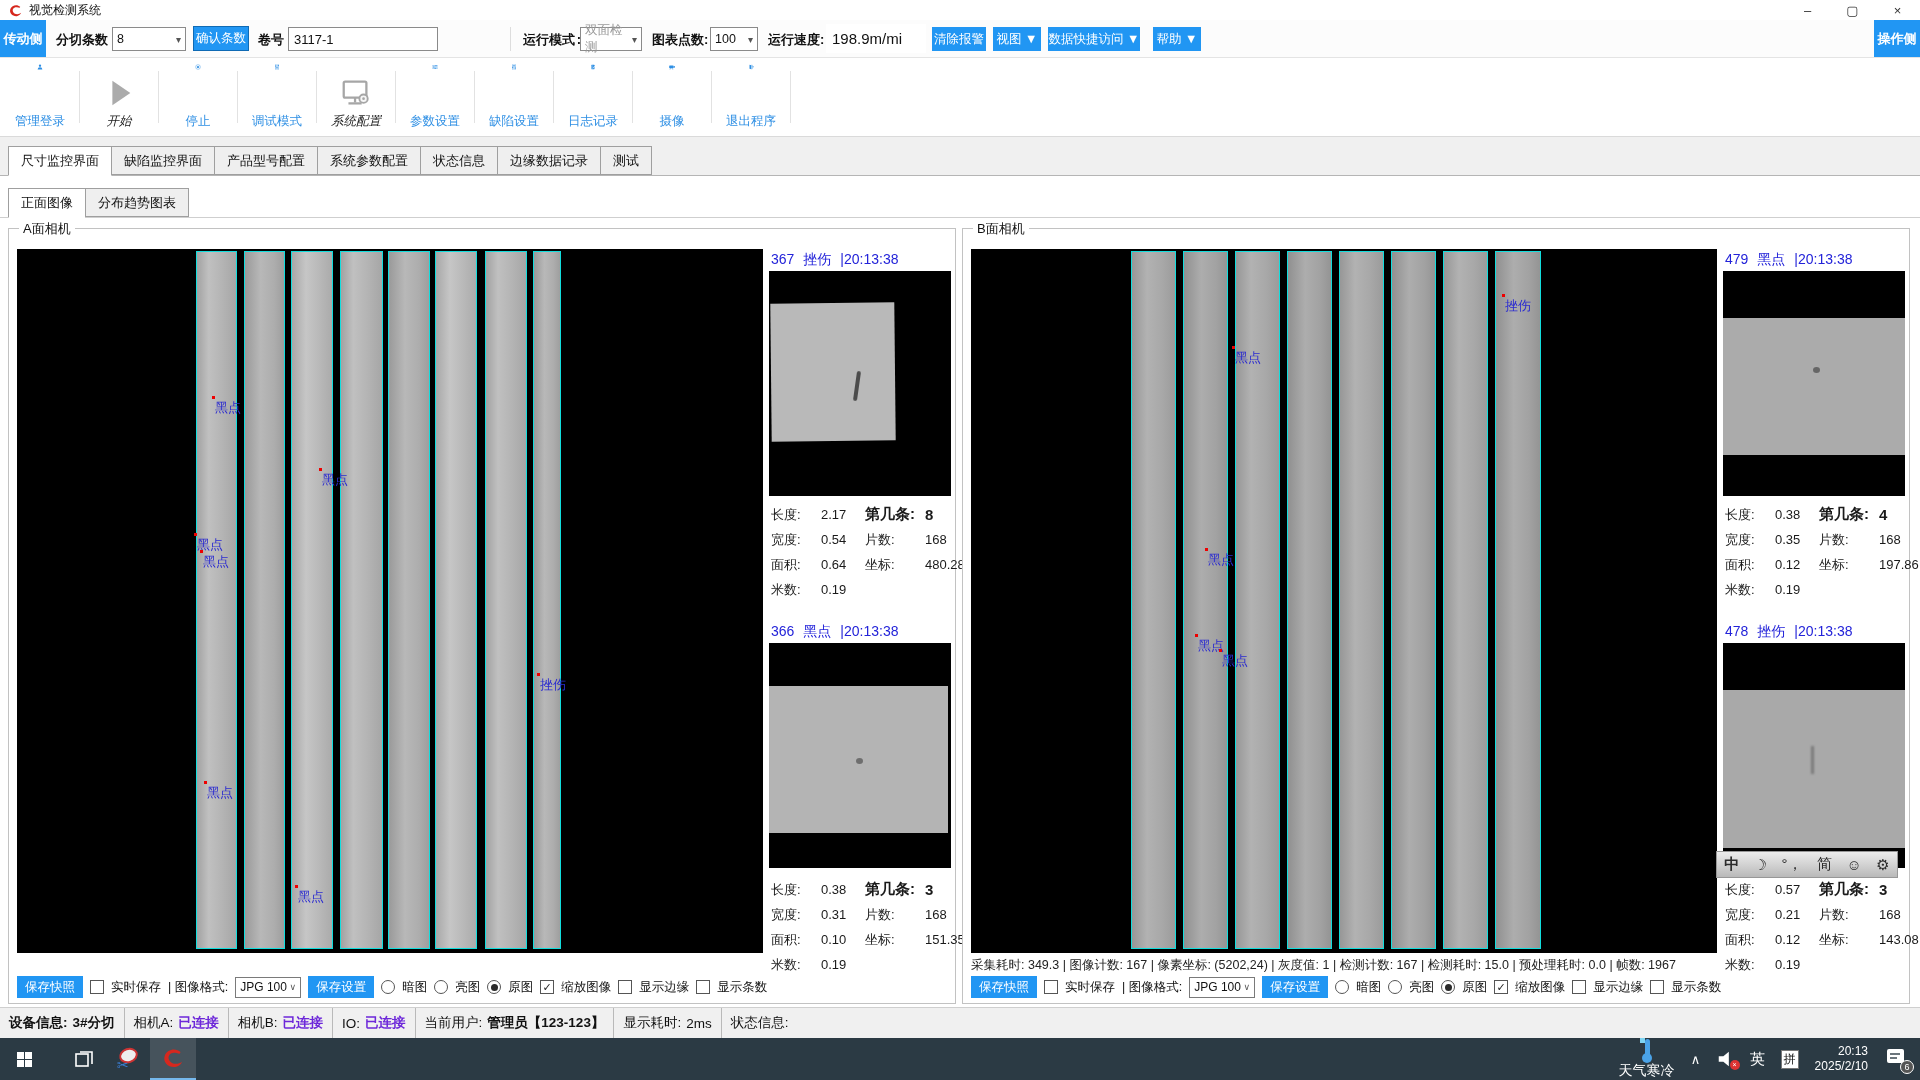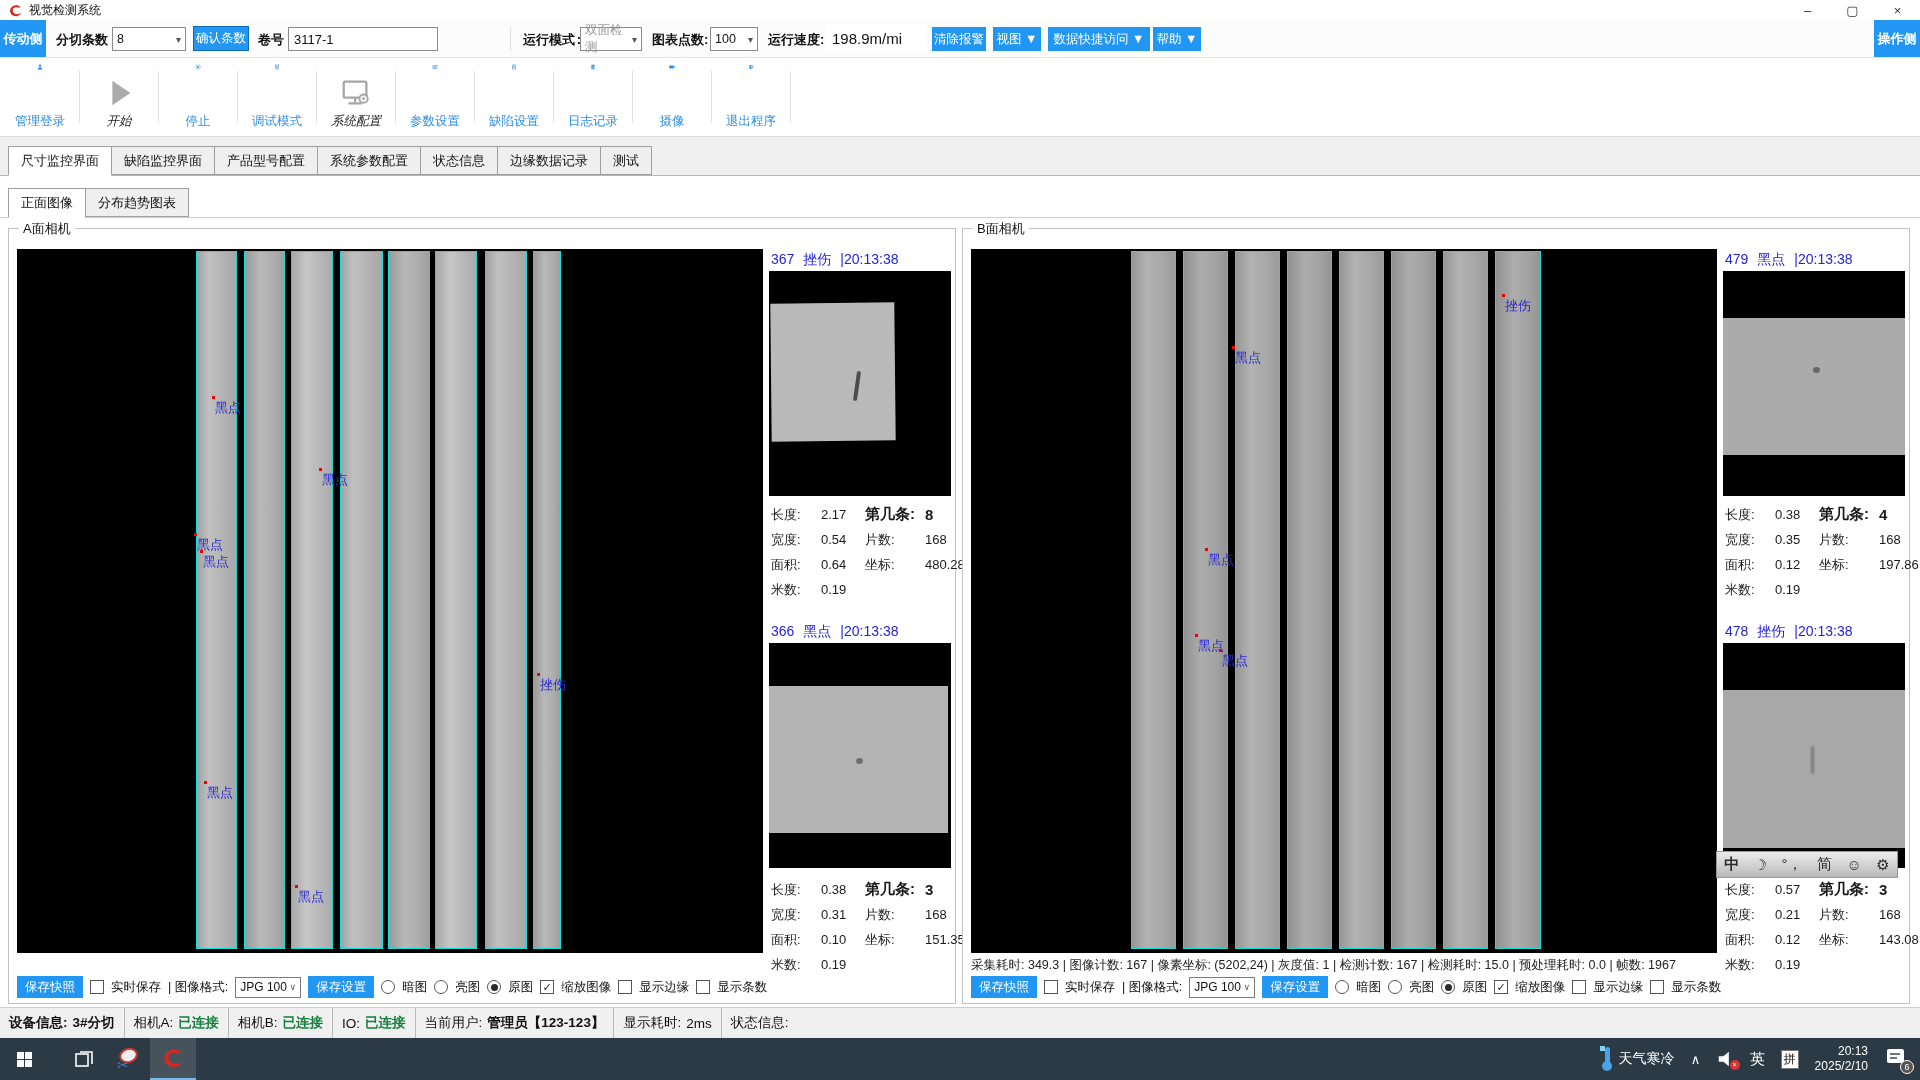--- a/index.html
+++ b/index.html
@@ -53,21 +53,21 @@
 
 .infoline{position:absolute;left:8px;top:728px;width:934px;font-size:12.5px;color:#222;white-space:nowrap;}
 .ctrlrow{position:absolute;left:8px;top:746px;width:934px;height:24px;display:flex;align-items:center;gap:7px;font-size:12.5px;white-space:nowrap;}
 .cb{width:14px;height:14px;border:1px solid #555;background:#fff;display:inline-flex;align-items:center;justify-content:center;font-size:11px;color:#222;flex:0 0 auto;}
 .rad{width:14px;height:14px;border:1px solid #555;border-radius:50%;background:#fff;display:inline-flex;align-items:center;justify-content:center;flex:0 0 auto;}
 .rad.sel::after{content:"";width:7px;height:7px;border-radius:50%;background:#2a2a2a;}
 .sel2{background:#fff;border:1px solid #7a7a7a;height:21px;display:flex;align-items:center;justify-content:space-between;padding:0 4px;width:66px;font-size:12px;}
 
 #statusbar{left:0;top:1007px;width:1920px;height:31px;background:#f0f0f0;border-top:1px solid #cfcfcf;display:flex;align-items:stretch;font-size:13.5px;}
 .stitem{display:flex;align-items:center;padding:0 9px;border-right:1px solid #b9b9b9;gap:5px;white-space:nowrap;}
-.green{color:#15803d;font-weight:bold;}
+.green{color:#6d28d9;font-weight:bold;}
 
 #taskbar{left:0;top:1038px;width:1920px;height:42px;background:#2b3a44;display:flex;align-items:center;color:#fff;}
 .tbcell{height:42px;display:flex;align-items:center;justify-content:center;}
 .tbactive{background:rgba(255,255,255,.13);border-bottom:2px solid #76b9ed;}
 .winlogo{display:grid;grid-template-columns:7px 7px;grid-template-rows:7px 7px;gap:1px;}
 .winlogo span{background:#fff;}
 
 #imebar{left:1716px;top:851px;width:182px;height:27px;background:linear-gradient(#ececec,#b9b9b9);border:1px solid #979797;display:flex;align-items:center;justify-content:space-around;font-size:15px;color:#2c2c2c;z-index:50;}
 .imebox{border:1px solid #777;background:#fff;font-size:12px;padding:0 2px;}
 svg{display:block;}
@@ -107,21 +107,21 @@
     </div>
     <div class="abs tlabel" style="left:652px;top:11px;">图表点数:</div>
     <div class="abs dd" style="left:710px;top:7px;width:48px;">
       <span>100</span>
         <span class="arr">▾</span>
     </div>
     <div class="abs tlabel" style="left:768px;top:11px;">运行速度:</div>
     <div class="abs" style="left:826px;top:4px;width:100px;height:29px;background:#fff;display:flex;align-items:center;padding-left:6px;font-size:15px;">198.9m/mi</div>
     <div class="abs bbtn" style="left:932px;top:7px;width:54px;height:24px;">清除报警</div>
     <div class="abs bbtn" style="left:993px;top:7px;width:48px;height:24px;">视图 ▼</div>
-    <div class="abs bbtn" style="left:1048px;top:7px;width:102px;height:24px;">数据快捷访问 ▼</div>
+    <div class="abs bbtn" style="left:1048px;top:7px;width:92px;height:24px;">数据快捷访问 ▼</div>
     <div class="abs bbtn" style="left:1153px;top:7px;width:48px;height:24px;">帮助 ▼</div>
     <div class="abs bbtn" style="right:0;top:0;width:46px;height:37px;font-weight:bold;font-size:13px;">操作侧</div>
   </div>
 
   <div id="iconbar" class="abs">
     <div class="icnitem blue">
       <svg width="34" height="34" viewBox="0 0 36 36">
           <circle cx="18" cy="10.5" r="7" fill="#2e8fe4"></circle>
           <path d="M4 33 Q4 20 18 20 Q32 20 32 33 Z" fill="#2e8fe4"></path>
         </svg>
@@ -495,21 +495,21 @@
         <span style="position:absolute;left:0;bottom:-3px;color:#3a7fd5;font-size:14px;">✂</span>
       </span>
     </div>
     <div class="tbcell tbactive" style="width:46px;">
       <svg width="24" height="24" viewBox="0 0 32 32">
           <path d="M26 8 C20 2 8 4 5 13 C2 22 10 29 19 28 C24 27.5 27 24 28 21 C23 25 14 25 11 19 C8 13 13 8 19 9 C23 9.7 25 12 26 8 Z" fill="#d6281e"></path>
         </svg>
     </div>
 
     <div style="margin-left:auto;display:flex;align-items:center;height:42px;">
-      <div class="tbcell" style="padding:0 6px;gap:5px;">
+      <div class="tbcell" style="padding:0 6px;gap:5px;flex-direction:column;">
         <span style="position:relative;width:14px;height:26px;display:inline-block;">
           <span style="position:absolute;left:5px;top:1px;width:5px;height:17px;background:#4aa3e8;border-radius:3px;"></span>
           <span style="position:absolute;left:2.5px;top:15px;width:10px;height:10px;background:#4aa3e8;border-radius:50%;"></span>
           <span style="position:absolute;left:0;top:0;width:5px;height:5px;background:#7fd4f2;"></span>
         </span>
         <span style="font-size:14px;">天气寒冷</span>
       </div>
       <div class="tbcell" style="width:30px;font-size:13px;">∧</div>
       <div class="tbcell" style="width:32px;">
         <span style="position:relative;display:inline-block;width:22px;height:22px;">

